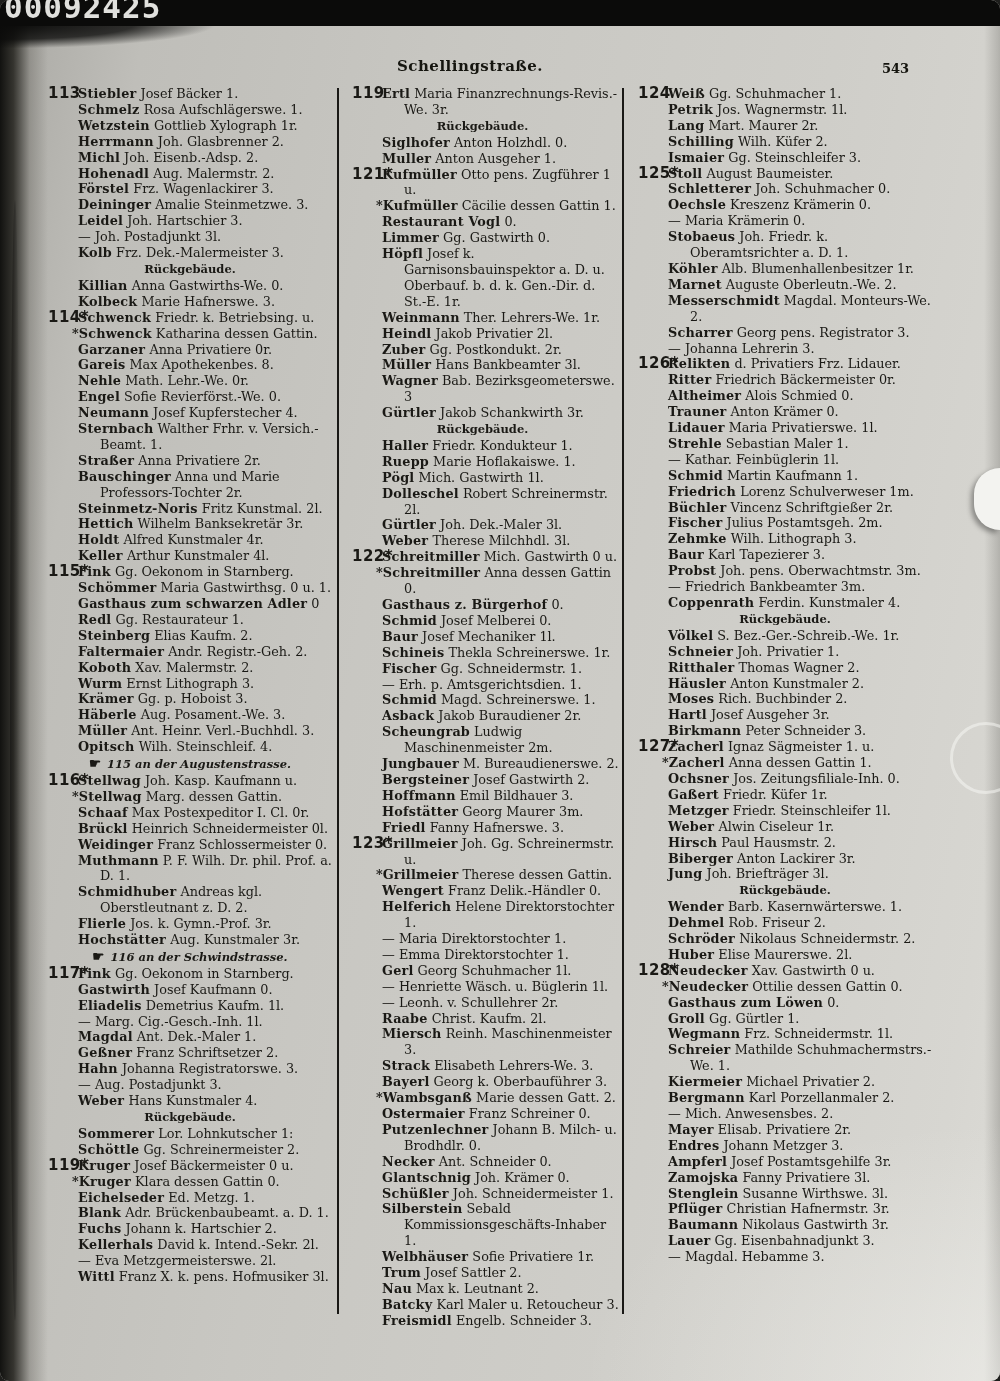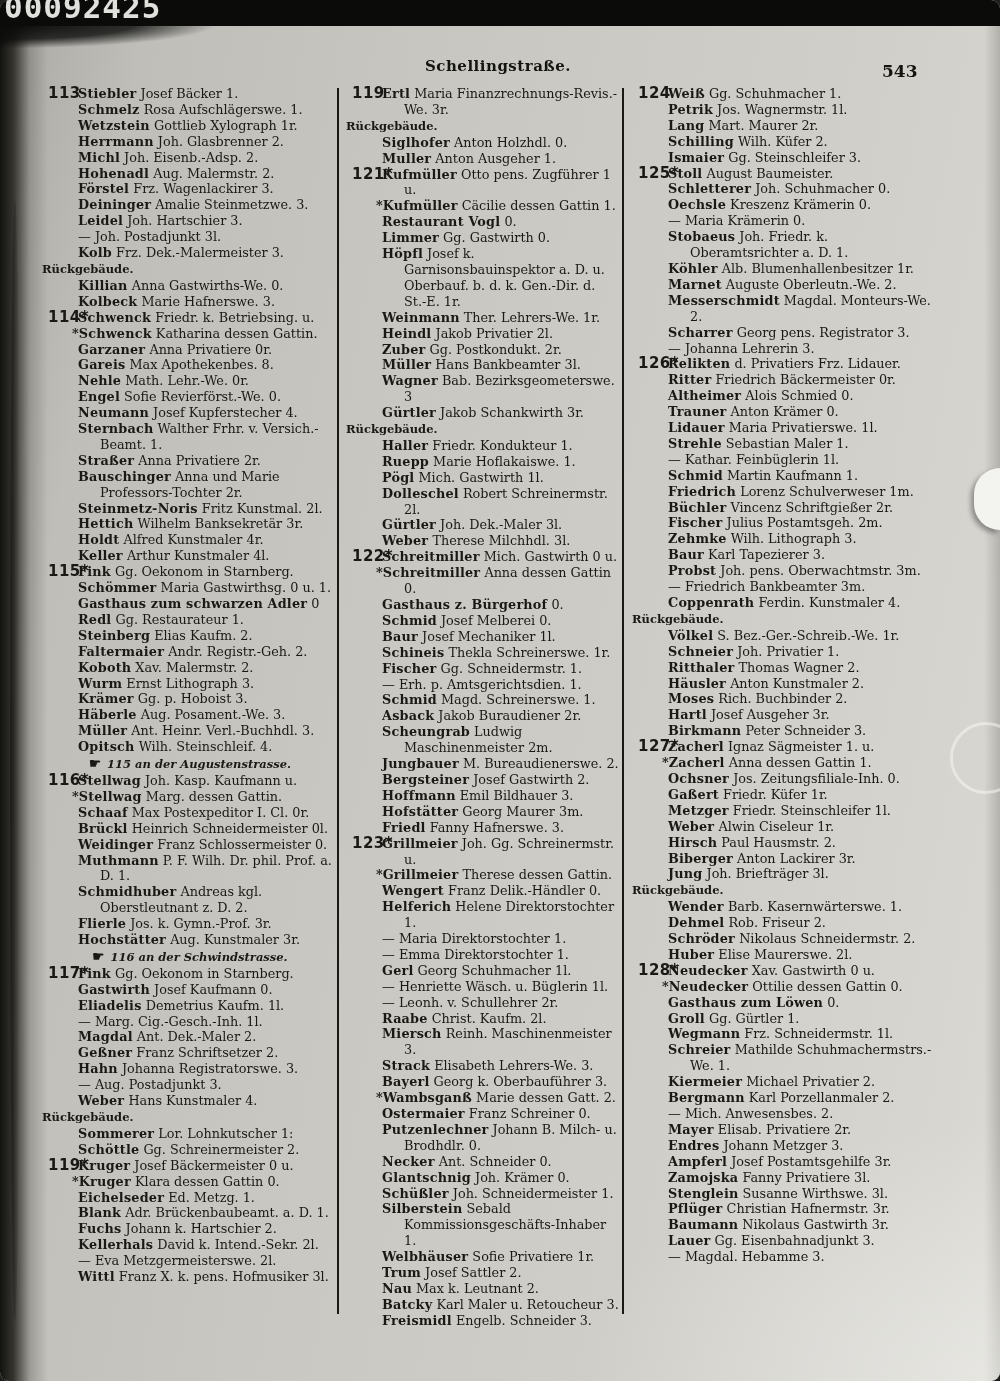--- a/index.html
+++ b/index.html
@@ -27,41 +27,41 @@
     background:linear-gradient(270deg,rgba(150,149,144,.55),transparent);}
   .corner-light{position:absolute;right:0;bottom:0;width:420px;height:260px;
     background:radial-gradient(ellipse at 100% 100%,rgba(240,240,236,.55),transparent 70%);}
   .notch{position:absolute;right:0;top:468px;width:26px;height:62px;background:#f3f3f0;
     border-radius:31px 0 0 31px;box-shadow:-3px 3px 5px rgba(0,0,0,.35);}
   .ring{position:absolute;right:-22px;top:722px;width:66px;height:66px;border-radius:50%;
     border:3px solid rgba(246,246,242,.55);}
 
   
   .header-title{position:absolute;top:57px;left:0;width:940px;text-align:center;
-    font-weight:bold;font-size:15px;letter-spacing:.5px;color:#15150f;padding-left:28px;}
-  .page-number{position:absolute;top:61px;left:882px;font-weight:bold;font-size:17px;color:#15150f;}
+    font-weight:bold;font-size:15px;letter-spacing:.5px;color:#15150f;}
+  .page-number{position:absolute;top:61px;left:882px;font-weight:bold;font-size:13px;color:#15150f;}
 
   
   .divider{position:absolute;top:88px;width:2px;height:1226px;background:#191815;}
   #divider-1{left:337px;}
   #divider-2{left:622px;}
 
   
   .col{position:absolute;top:86px;color:#1a1915;font-size:12.8px;line-height:15.9px;}
   #col1{left:42px;width:296px;}
   #col2{left:346px;width:273px;}
   #col3{left:632px;width:306px;}
 
   .entry{position:relative;padding-left:58px;text-indent:-22px;}
   .entry.spouse{text-indent:-28px;}
   .entry .num{position:absolute;left:0;top:0;text-indent:0;
     font-family:"DejaVu Sans",sans-serif;font-weight:bold;font-size:15px;letter-spacing:.5px;margin-left:6px;}
   .surname{font-weight:bold;letter-spacing:.2px;}
   .star{font-weight:bold;}
-  .centerhead{text-align:left;font-weight:bold;font-size:11.5px;padding:1px 0 0 0;}
+  .centerhead{text-align:center;font-weight:bold;font-size:11.5px;padding:1px 0 0 0;}
   .note{text-align:center;font-weight:bold;font-style:italic;font-size:11.5px;padding:1px 0 0 0;}
   .note .manicule{font-style:normal;font-size:13.5px;margin-right:6px;letter-spacing:0;}
 </style>
 </head>
 <body>
 
 <div class="page">
   <div class="gutter"></div>
   <div class="gutter-fold"></div>
   <div class="edge-right"></div>
@@ -127,21 +127,21 @@
       <div class="entry"><span class="surname">Weidinger</span> <span>Franz Schlossermeister 0.</span></div>
       <div class="entry"><span class="surname">Muthmann</span> <span>P. F. Wilh. Dr. phil. Prof. a. D. 1.</span></div>
       <div class="entry"><span class="surname">Schmidhuber</span> <span>Andreas kgl. Oberstleutnant z. D. 2.</span></div>
       <div class="entry"><span class="surname">Flierle</span> <span>Jos. k. Gymn.-Prof. 3r.</span></div>
       <div class="entry"><span class="surname">Hochstätter</span> <span>Aug. Kunstmaler 3r.</span></div>
       <div class="note"><span class="manicule">☛</span><span>116 an der Schwindstrasse.</span></div>
       <div class="entry"><span class="num">117*</span><span class="surname">Fink</span> <span>Gg. Oekonom in Starnberg.</span></div>
       <div class="entry"><span class="surname">Gastwirth</span> <span>Josef Kaufmann 0.</span></div>
       <div class="entry"><span class="surname">Eliadelis</span> <span>Demetrius Kaufm. 1l.</span></div>
       <div class="entry">— <span>Marg. Cig.-Gesch.-Inh. 1l.</span></div>
-      <div class="entry"><span class="surname">Magdal</span> <span>Ant. Dek.-Maler 2.</span></div>
+      <div class="entry"><span class="surname">Magdal</span> <span>Ant. Dek.-Maler 1.</span></div>
       <div class="entry"><span class="surname">Geßner</span> <span>Franz Schriftsetzer 2.</span></div>
       <div class="entry"><span class="surname">Hahn</span> <span>Johanna Registratorswe. 3.</span></div>
       <div class="entry">— <span>Aug. Postadjunkt 3.</span></div>
       <div class="entry"><span class="surname">Weber</span> <span>Hans Kunstmaler 4.</span></div>
       <div class="centerhead">Rückgebäude.</div>
       <div class="entry"><span class="surname">Sommerer</span> <span>Lor. Lohnkutscher 1:</span></div>
       <div class="entry"><span class="surname">Schöttle</span> <span>Gg. Schreinermeister 2.</span></div>
       <div class="entry"><span class="num">119*</span><span class="surname">Kruger</span> <span>Josef Bäckermeister 0 u.</span></div>
       <div class="entry spouse"><span class="star">*</span><span class="surname">Kruger</span> <span>Klara dessen Gattin 0.</span></div>
       <div class="entry"><span class="surname">Eichelseder</span> <span>Ed. Metzg. 1.</span></div>

